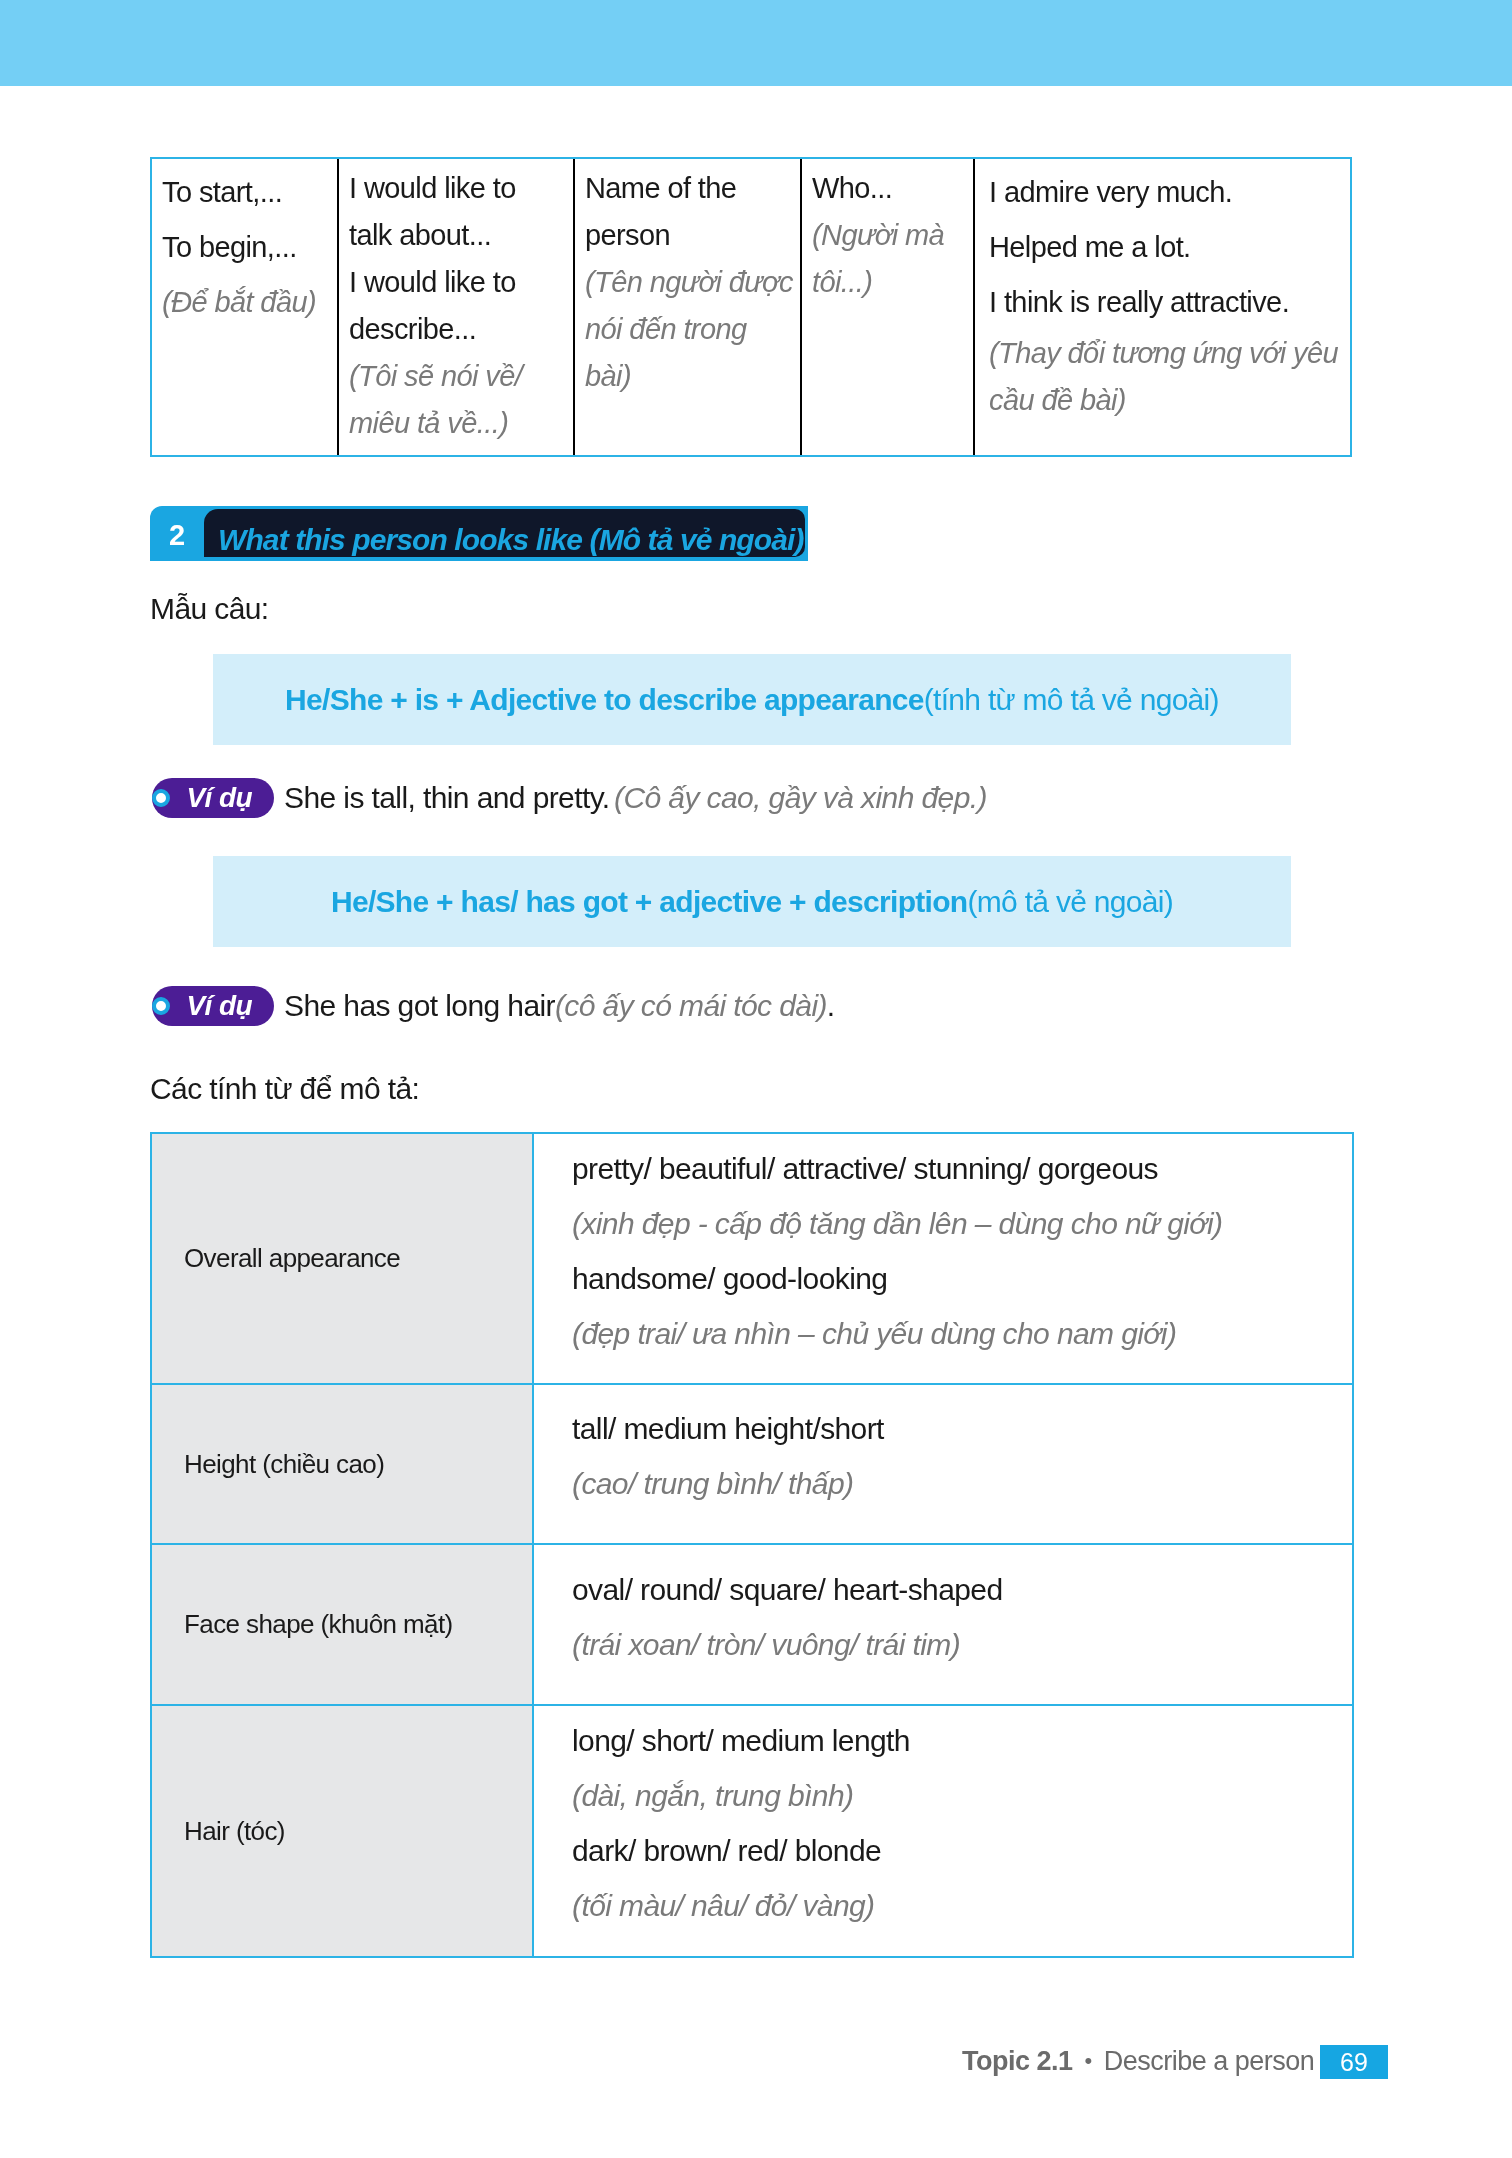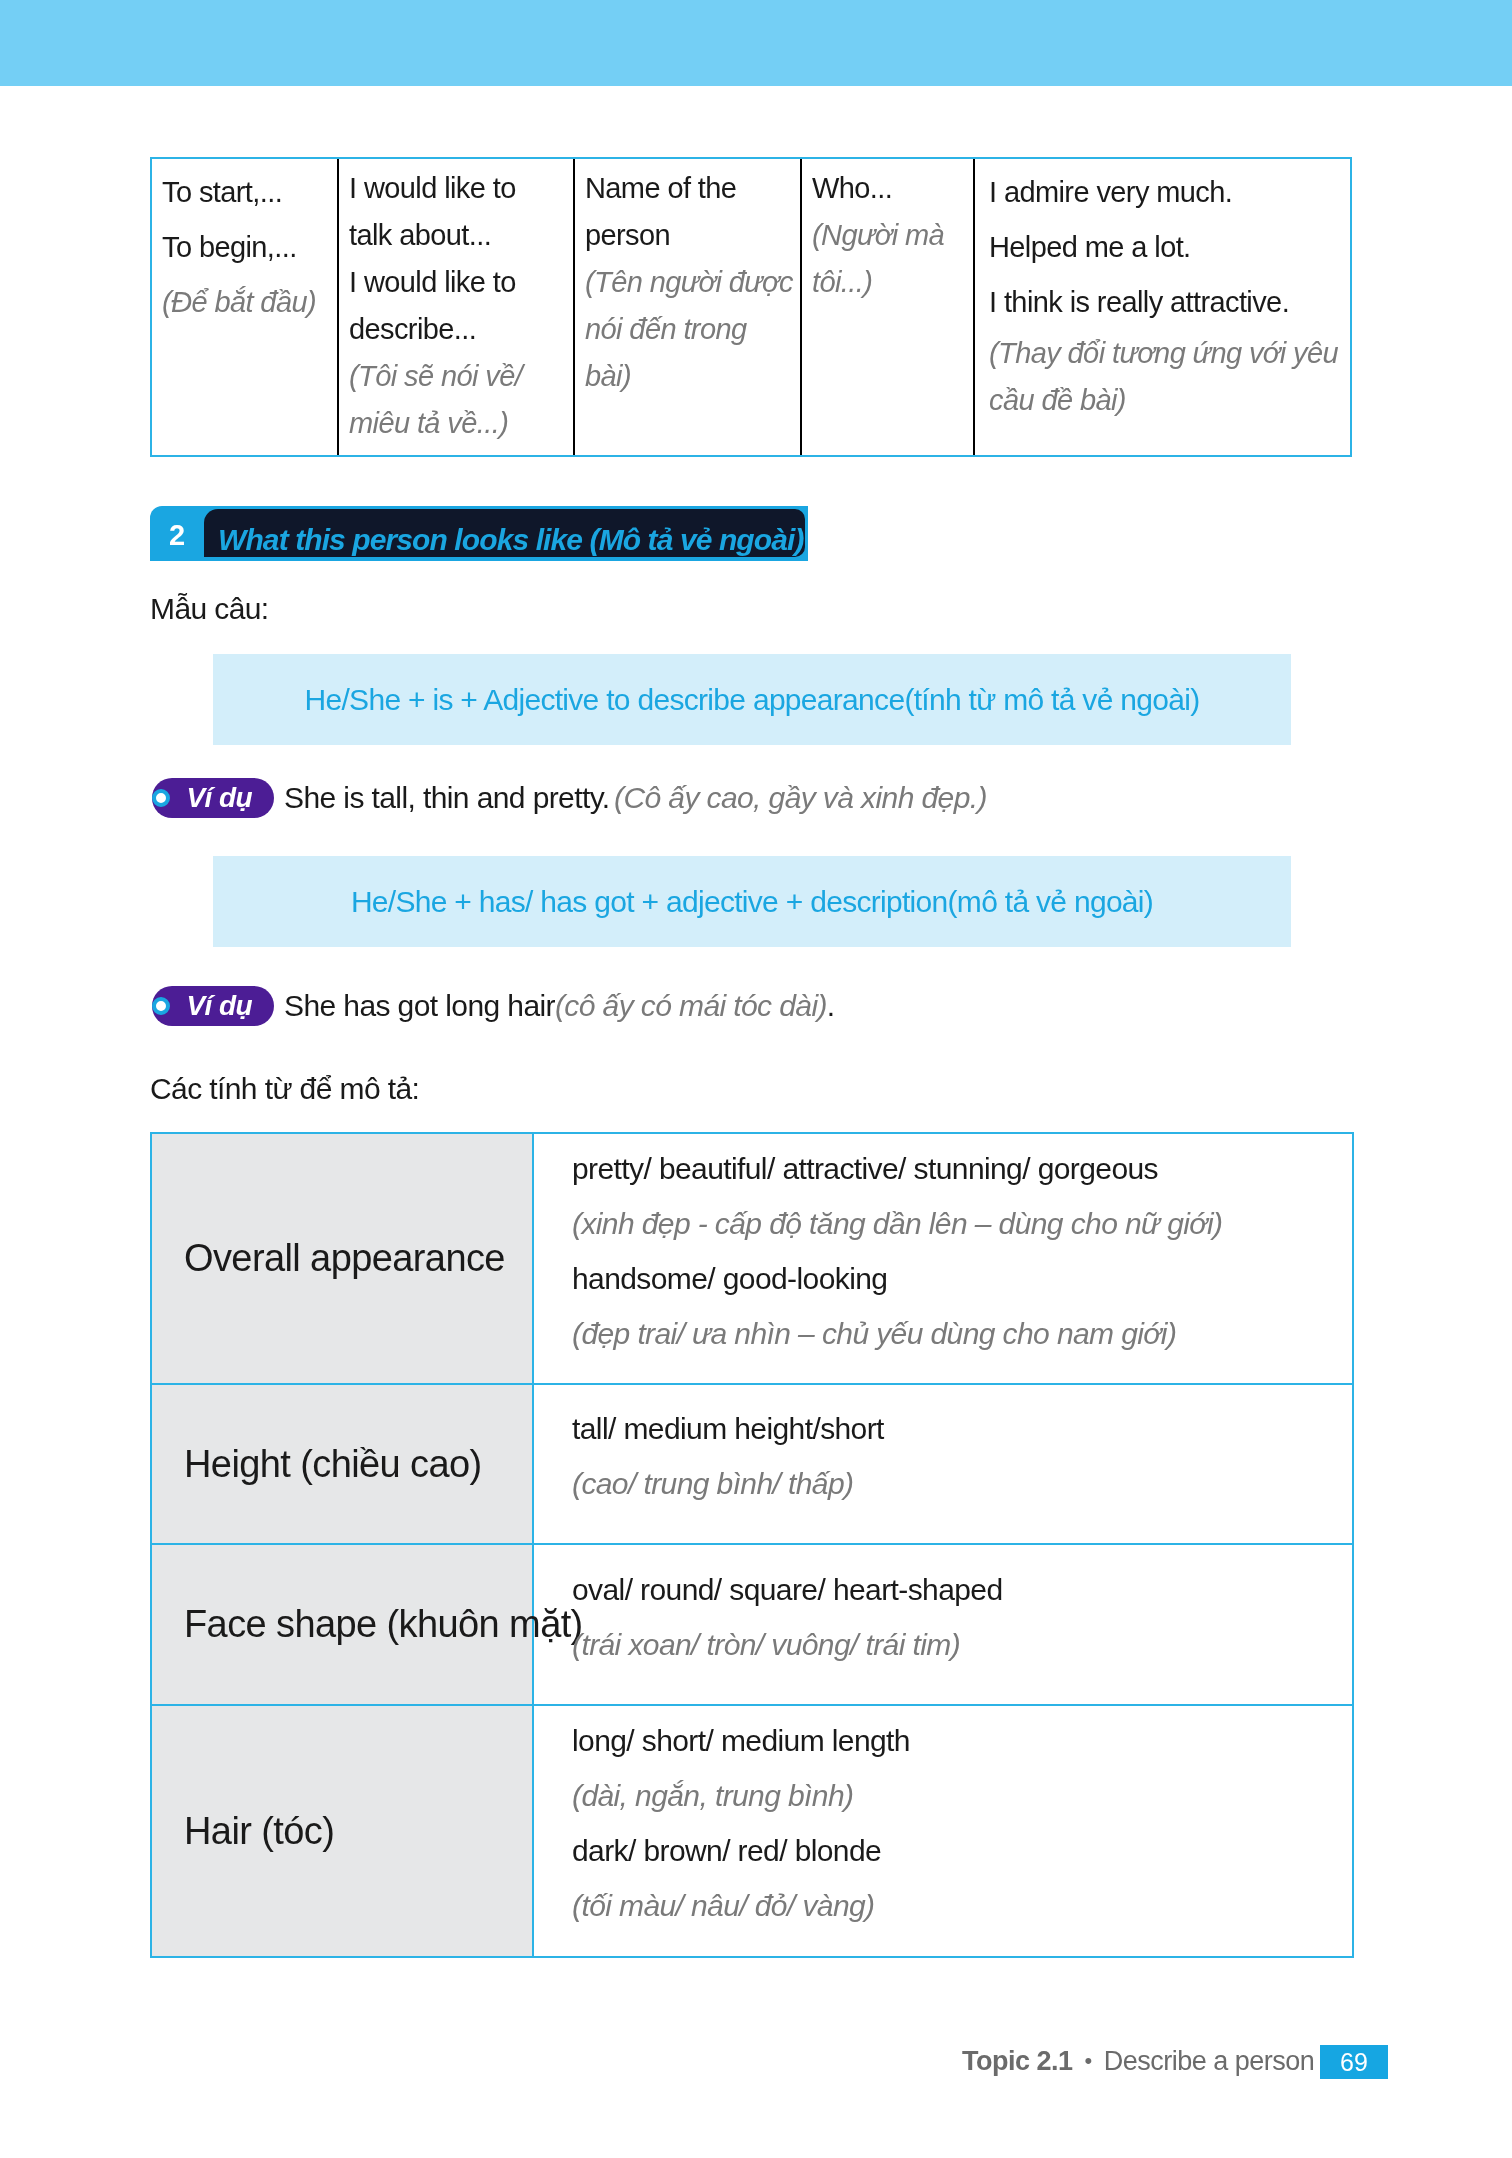--- a/index.html
+++ b/index.html
@@ -63,21 +63,21 @@
       position: absolute; font-size: 30px; letter-spacing: -0.6px; white-space: nowrap;
       color: #1a1a1a;
     }
 
     .pattern-box {
       position: absolute; left: 213px; width: 1078px; height: 91px;
       background: #d3eefa;
       display: flex; align-items: center; justify-content: center;
       font-size: 30px; letter-spacing: -0.7px; color: #1aa6e1; white-space: nowrap;
     }
-    .pattern-box .bold { font-weight: normal; }
+    .pattern-box .bold { font-weight: bold; }
 
     .example-row {
       position: absolute; left: 152px; height: 44px; display: flex; align-items: center;
       white-space: nowrap;
     }
     .vidu-badge {
       position: relative; height: 40px; width: 122px;
       background: #4c1d95; border-radius: 20px;
       display: flex; align-items: center; justify-content: flex-end;
       padding-right: 22px; margin-right: 10px;
@@ -93,21 +93,21 @@
     
     .adj-table {
       position: absolute; left: 150px; top: 1132px; width: 1204px;
       border: 2px solid #2cb3e6; border-collapse: collapse;
     }
     .adj-row { display: flex; border-bottom: 2px solid #2cb3e6; }
     .adj-row:last-child { border-bottom: none; }
     .adj-cat {
       width: 382px; background: #e6e7e8; border-right: 2px solid #2cb3e6;
       display: flex; align-items: center; padding-left: 32px;
-      font-size: 38px; letter-spacing: -0.6px; color: #1a1a1a; white-space: nowrap;
+      font-size: 26px; letter-spacing: -0.6px; color: #1a1a1a; white-space: nowrap;
     }
     .adj-desc {
       flex: 1; padding: 0 0 16px 38px; display: flex; flex-direction: column; justify-content: center;
     }
     .adj-line { font-size: 30px; letter-spacing: -0.6px; line-height: 55px; white-space: nowrap; color: #1a1a1a; }
     .adj-line.tr { color: #7a7a7a; font-style: italic; }
     .r1 { height: 251px; }
     .r2 { height: 160px; }
     .r3 { height: 161px; }
     .r4 { height: 250px; }

